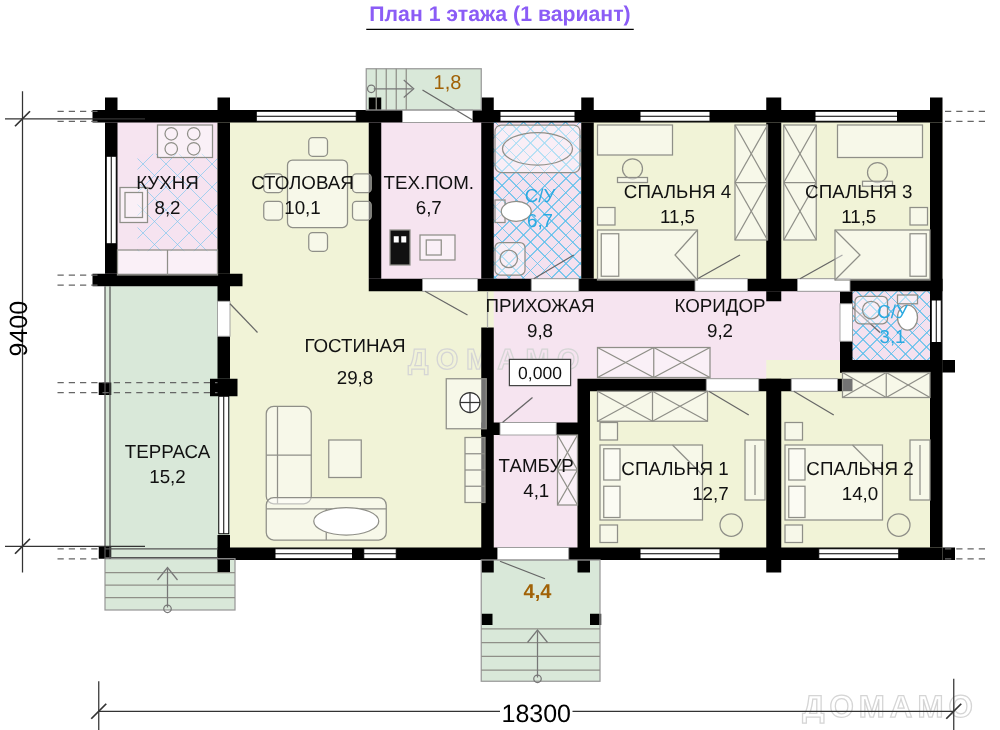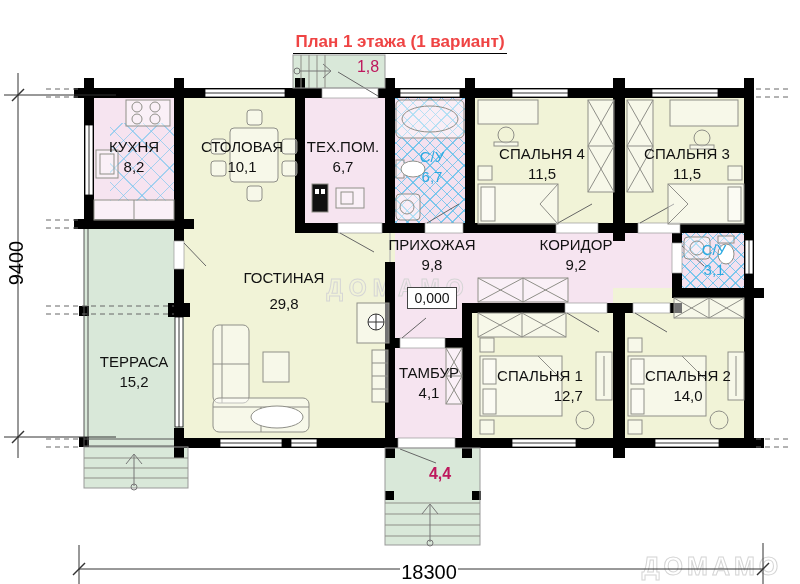--- a/index.html
+++ b/index.html
@@ -14,24 +14,24 @@
                      repeating-linear-gradient(-45deg,rgba(88,190,235,.75) 0 1px,transparent 1px 8px);}
   .hatch-kitchen{background-color:#f6e3f0;
     background-image:repeating-linear-gradient(45deg,rgba(110,195,238,.6) 0 1px,transparent 1px 13px),
                      repeating-linear-gradient(-45deg,rgba(110,195,238,.6) 0 1px,transparent 1px 13px);}
   .rlabel{position:absolute;transform:translate(-50%,-50%);text-align:center;font-size:15px;
           line-height:1.32;color:#111;white-space:nowrap;z-index:6;}
   .rlabel span{display:block;}
   .blue{color:#2aa9e1;}
   .living-label{line-height:1.7;}
   .dim{position:absolute;font-size:20px;color:#000;z-index:6;white-space:nowrap;}
-  .small-num{position:absolute;transform:translate(-50%,-50%);font-size:16px;color:#be185d;z-index:6;margin-left:10px;}
+  .small-num{position:absolute;transform:translate(-50%,-50%);font-size:16px;color:#a16207;z-index:6;}
   #title{position:absolute;top:2px;left:0;width:800px;text-align:center;z-index:6;}
-  #title span{display:inline-block;font-size:17px;font-weight:bold;color:#ef4444;
-              border-bottom:1.5px solid #000;padding:0 2px 1px 2px;margin-top:30px;}
+  #title span{display:inline-block;font-size:17px;font-weight:bold;color:#8b5cf6;
+              border-bottom:1.5px solid #000;padding:0 2px 1px 2px;}
   .watermark{position:absolute;transform:translate(-50%,-50%);font-weight:bold;
              color:transparent;-webkit-text-stroke:1px #d5d5d5;letter-spacing:6px;z-index:2;}
   #elev-box{position:absolute;left:407px;top:287px;width:48px;height:20px;background:#fff;
             border:1px solid #444;z-index:6;font-size:14px;color:#111;text-align:center;
             line-height:20px;}
   svg{position:absolute;left:0;top:0;z-index:4;}
 </style>
 </head>
 <body>
 

